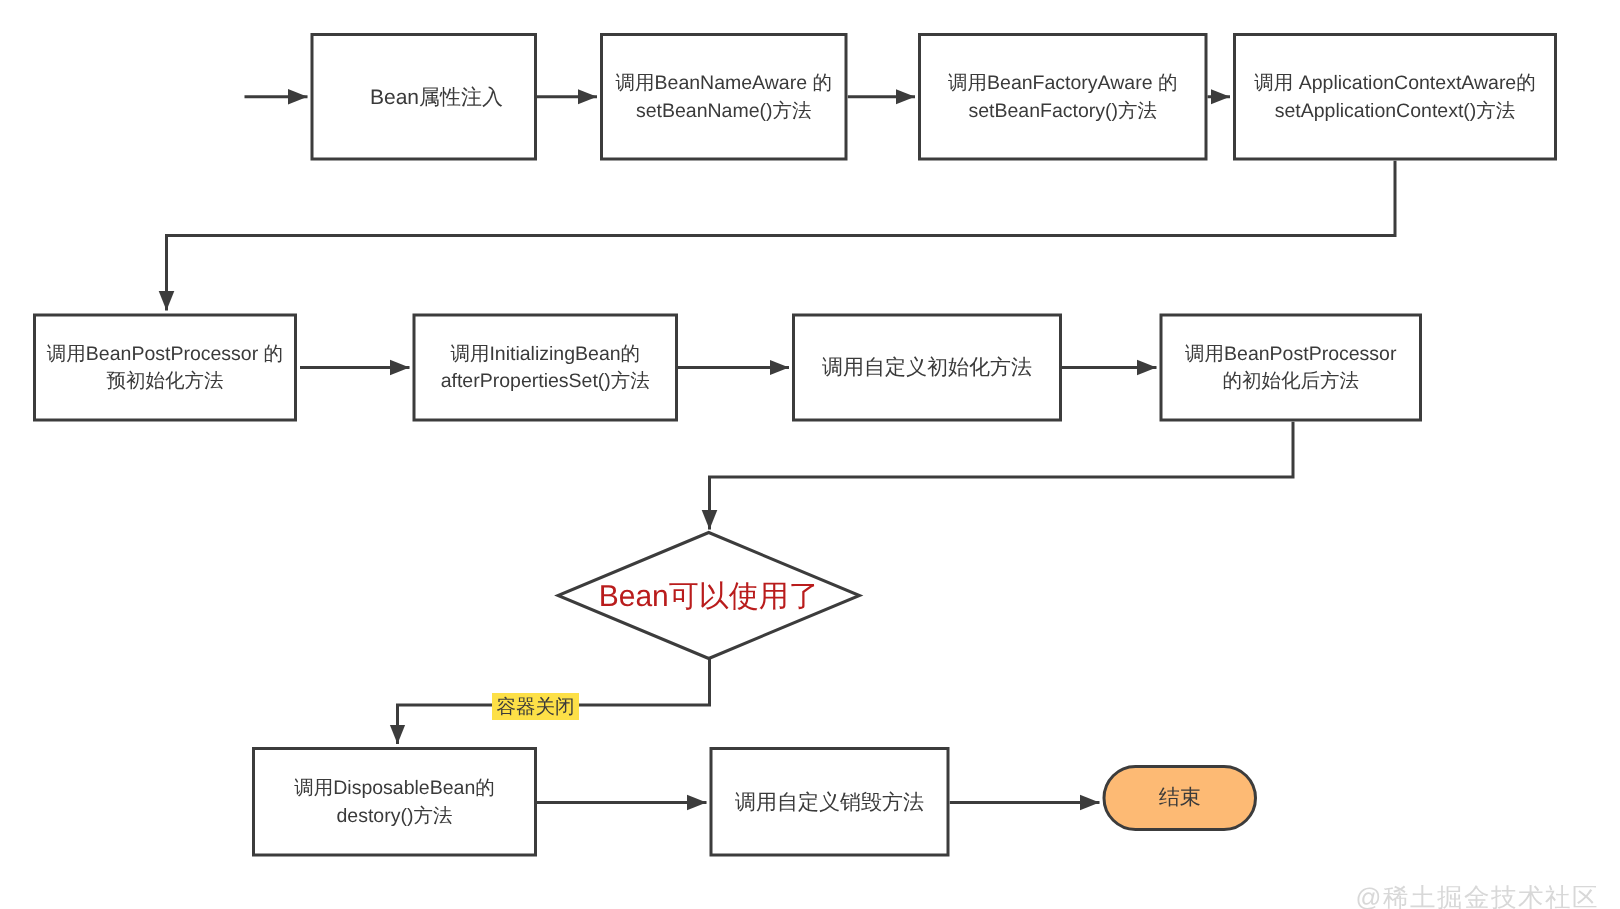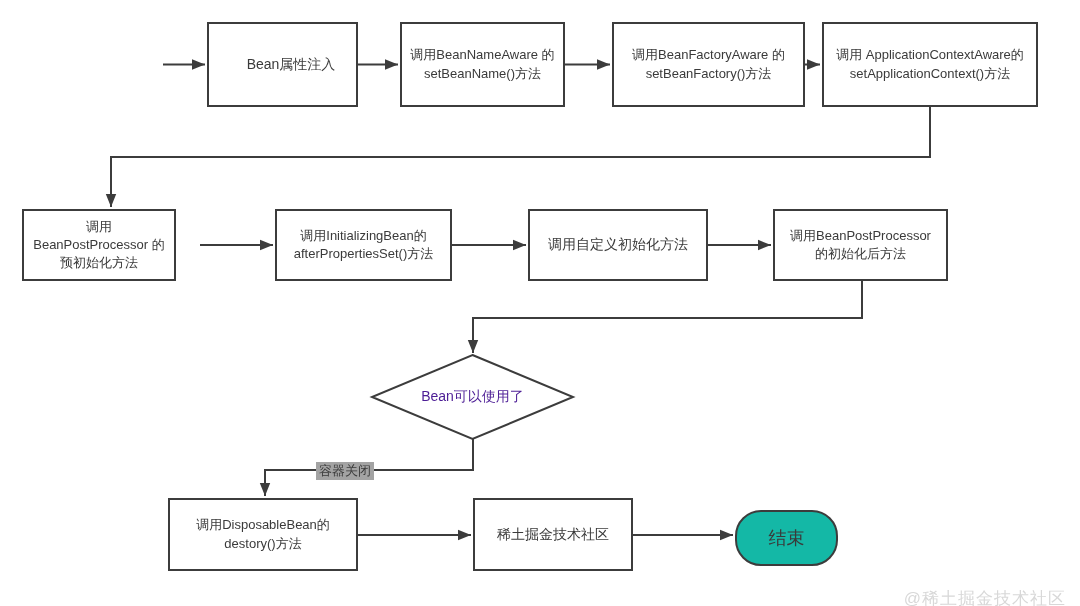--- a/index.html
+++ b/index.html
@@ -44,64 +44,64 @@
   }
   
   .r1 { top: 22px; height: 85px; }
   .n-r1b1 { left: 22px;  width: 141px; font-size: 14px; }
   .n-r1b2 { left: 207px; width: 151px; font-size: 14px; padding-left: 24px; }
   .n-r1b3 { left: 400px; width: 165px; }
   .n-r1b4 { left: 612px; width: 193px; }
   .n-r1b5 { left: 822px; width: 216px; }
   
   .r2 { top: 209px; height: 72px; }
-  .n-r2b1 { left: 22px;  width: 154px; }
+  .n-r2b1 { left: 22px;  width: 176px; }
   .n-r2b2 { left: 275px; width: 177px; }
   .n-r2b3 { left: 528px; width: 180px; font-size: 14px; }
   .n-r2b4 { left: 773px; width: 175px; }
   
   .decision-label {
     position: absolute;
     left: 372px;
     top: 355px;
     width: 201px;
     height: 84px;
     display: flex;
     align-items: center;
     justify-content: center;
     text-align: center;
-    font-size: 14px;
-    color: #4c1d95;
+    font-size: 20px;
+    color: #b91c1c;
   }
   
   .r3 { top: 498px; height: 73px; }
   .n-r3b1 { left: 168px; width: 190px; }
   .n-r3b2 { left: 473px; width: 160px; font-size: 14px; }
   .terminator {
     position: absolute;
     left: 735px;
     top: 510px;
     width: 103px;
-    height: 56px;
+    height: 44px;
     box-sizing: border-box;
     border: 2px solid #3c3c3c;
     border-radius: 26px;
-    background: #14b8a6;
+    background: #fdba74;
     display: flex;
     align-items: center;
     justify-content: center;
-    font-size: 18px;
+    font-size: 14px;
     color: #3a3a3a;
   }
   .edge-label {
     position: absolute;
-    left: 316px;
+    left: 328px;
     top: 462px;
     padding: 0 3px;
-    background: #a3a3a3;
+    background: #fde047;
     font-size: 13px;
     color: #3a3a3a;
     white-space: nowrap;
   }
   .watermark {
     position: absolute;
     right: 14px;
     top: 575px;
     font-size: 17px;
     color: #d8d8d8;
@@ -146,19 +146,19 @@
   <div class="node r2 n-r2b1">调用BeanPostProcessor 的预初始化方法</div>
   <div class="node r2 n-r2b2">调用InitializingBean的 afterPropertiesSet()方法</div>
   <div class="node r2 n-r2b3">调用自定义初始化方法</div>
   <div class="node r2 n-r2b4">调用BeanPostProcessor 的初始化后方法</div>
 
   <div class="decision-label">Bean可以使用了</div>
 
   <div class="edge-label">容器关闭</div>
 
   <div class="node r3 n-r3b1">调用DisposableBean的 destory()方法</div>
-  <div class="node r3 n-r3b2">稀土掘金技术社区</div>
+  <div class="node r3 n-r3b2">调用自定义销毁方法</div>
 
   <div class="terminator">结束</div>
 
   <div class="watermark">@稀土掘金技术社区</div>
 
 </div>
 
 </body></html>

